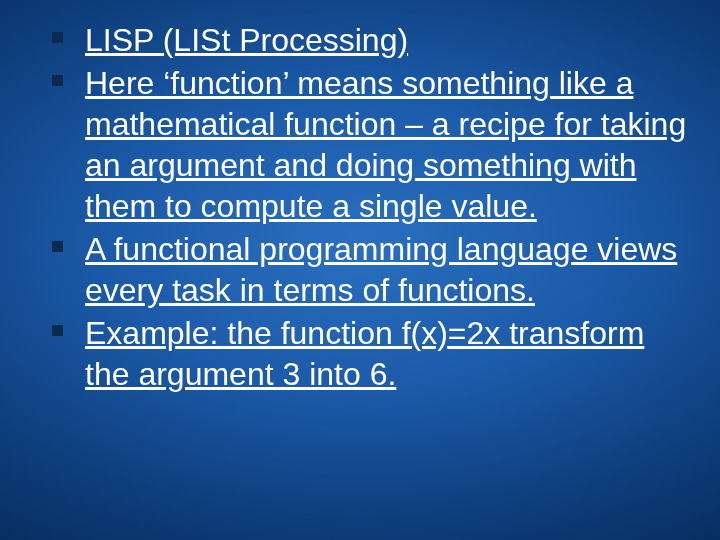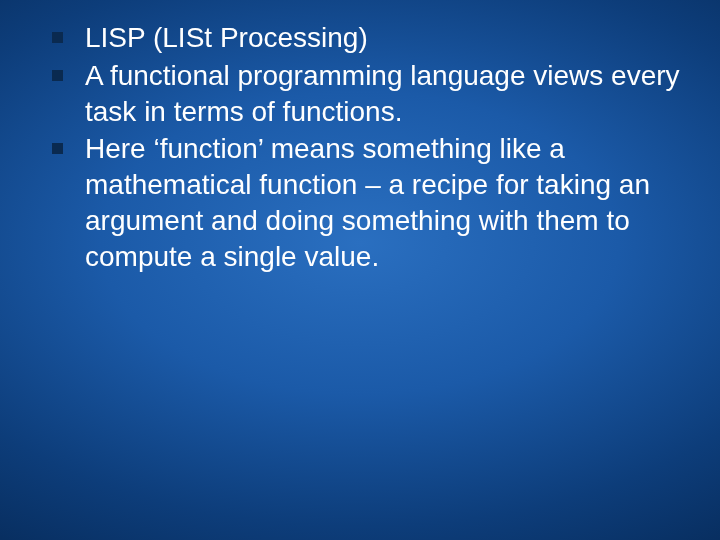--- a/index.html
+++ b/index.html
@@ -37,36 +37,41 @@
   }
   .bullet {
     width: 11px;
     height: 11px;
     background: #0a2a50;
     flex-shrink: 0;
     margin-top: 12px;
     margin-right: 22px;
   }
   .text {
-    font-size: 28px;
+    font-size: 32px;
     line-height: 1.28;
     font-weight: 400;
+    text-decoration: underline;
   }
 </style>
 </head>
 <body>
 
 <div class="slide">
   <div class="body">
     <div class="item">
       <div class="bullet"></div>
       <div class="text">LISP (LISt Processing)</div>
     </div>
     <div class="item">
       <div class="bullet"></div>
+      <div class="text">Here ‘function’ means something like a mathematical function – a recipe for taking an argument and doing something with them to compute a single value.</div>
+    </div>
+    <div class="item">
+      <div class="bullet"></div>
       <div class="text">A functional programming language views every task in terms of functions.</div>
     </div>
     <div class="item">
       <div class="bullet"></div>
-      <div class="text">Here ‘function’ means something like a mathematical function – a recipe for taking an argument and doing something with them to compute a single value.</div>
+      <div class="text">Example: the function f(x)=2x transform the argument 3 into 6.</div>
     </div>
   </div>
 </div>
 
 </body></html>

